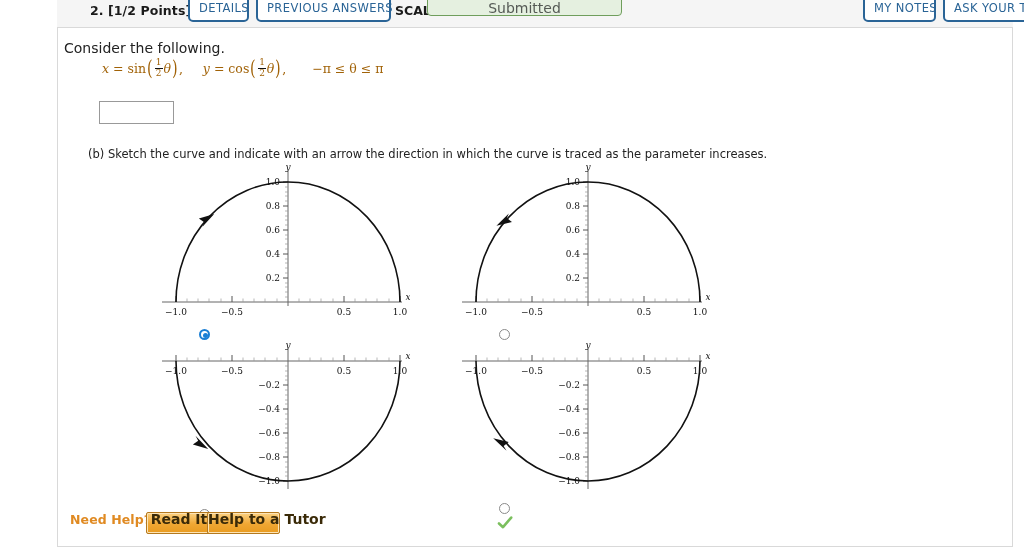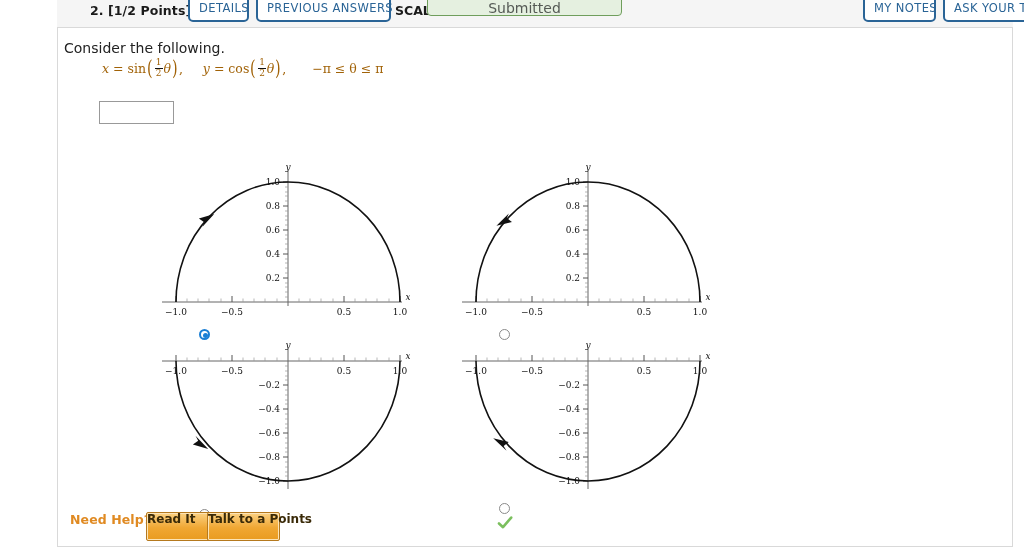--- a/index.html
+++ b/index.html
@@ -183,28 +183,28 @@
 
   
   .need-help {
     position: absolute; left: 12px; top: 484px;
     font-size: 12.5px; font-weight: bold; color: #e08a22;
     letter-spacing: .1px;
   }
   .help-btn {
     position: absolute;
     top: 484px;
-    height: 29px;
+    height: 22px;
     border: 1px solid #b5791e;
     border-radius: 2px;
     background: linear-gradient(#fbd182, #f0a733 55%, #e99b20);
     color: #3a2a08;
-    font-size: 12px;
+    font-size: 14px;
     font-weight: bold;
-    text-align: left;
+    text-align: center;
     line-height: 13px;
     cursor: pointer;
     box-shadow: inset 0 0 0 1px #fde4b5;
     white-space: nowrap;
   }
   #help-read { left: 88px; width: 66px; }
   #help-tutor { left: 149px; width: 73px; }
 </style>
 </head>
 <body>
@@ -237,20 +237,21 @@
       <span>=</span>
       <span>sin</span><span class="paren">(</span><span class="frac"><span class="num">1</span><span class="den">2</span></span><i>θ</i><span class="paren">)</span><span>,</span><span class="eqsp"></span>
       <i>y</i>
       <span>=</span>
       <span>cos</span><span class="paren">(</span><span class="frac"><span class="num">1</span><span class="den">2</span></span><i>θ</i><span class="paren">)</span><span>,</span><span class="eqsp2"></span>
       <span style="">−π ≤ θ ≤ π</span>
     </div>
 
     <input class="ans-box" type="text" placeholder="" style="">
 
+    <div class="part-b">(b) Sketch the curve and indicate with an arrow the direction in which the curve is traced as the parameter increases.</div>
 
     <div class="graphs">
 
       <div class="graph-cell" id="cell-1">
         <svg width="270" height="165" viewBox="0 0 270 165">
 
           <line x1="148" y1="10" x2="148" y2="145" stroke="#666" stroke-width="1"></line>
 
           <line x1="22" y1="141" x2="262" y2="141" stroke="#666" stroke-width="1"></line>
 
@@ -584,16 +585,16 @@
         <span class="opt-radio" id="radio-4"></span>
         <svg class="check-mark" viewBox="0 0 16 16">
           <path d="M2 8.5 L6 12.2 L14.2 2.6" fill="none" stroke="#7bbf5e" stroke-width="2.6" stroke-linecap="round" stroke-linejoin="round"></path>
         </svg>
       </div>
 
     </div>
 
     <div class="need-help">Need Help?</div>
     <div class="help-btn" id="help-read">Read It</div>
-    <div class="help-btn" id="help-tutor">Talk to a Points</div>
+    <div class="help-btn" id="help-tutor">Help to a Tutor</div>
 
   </div>
 </div>
 
 </body></html>

